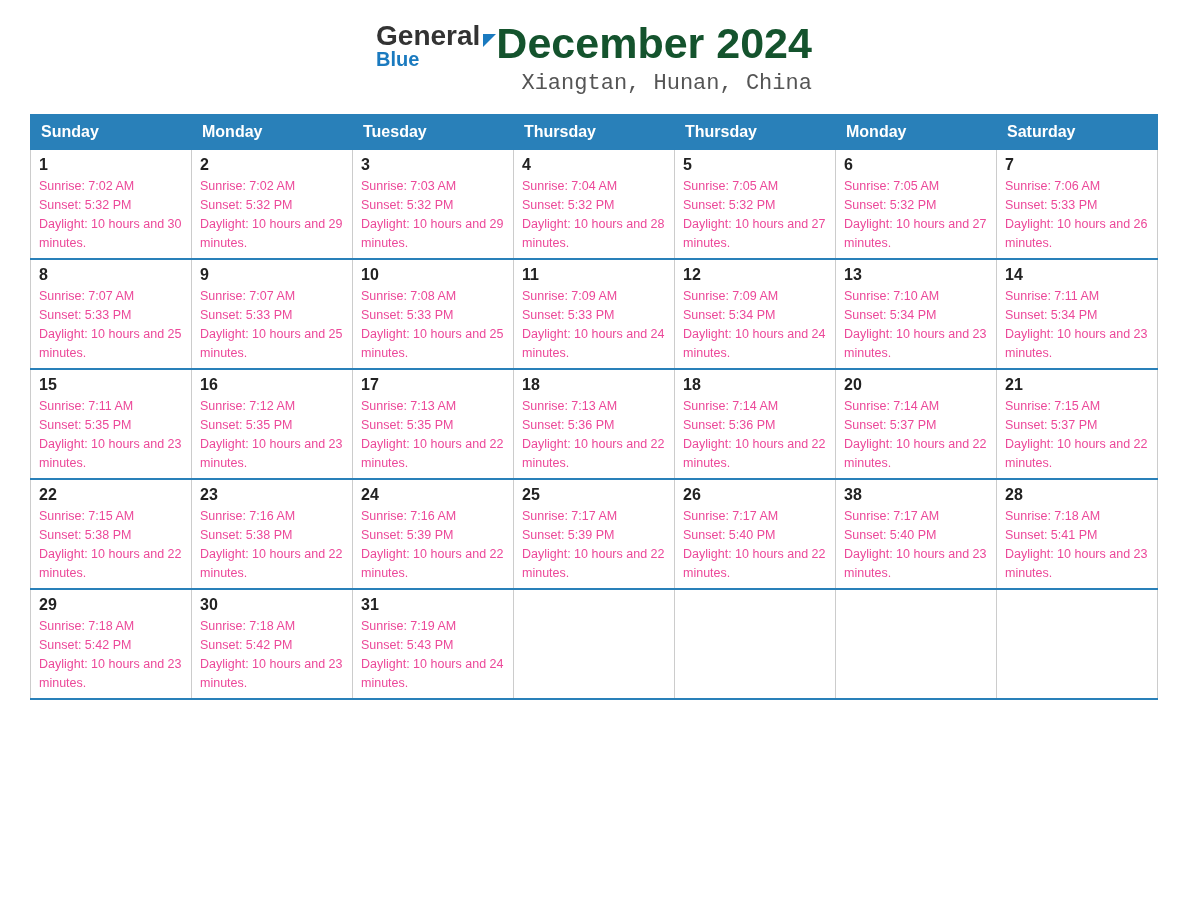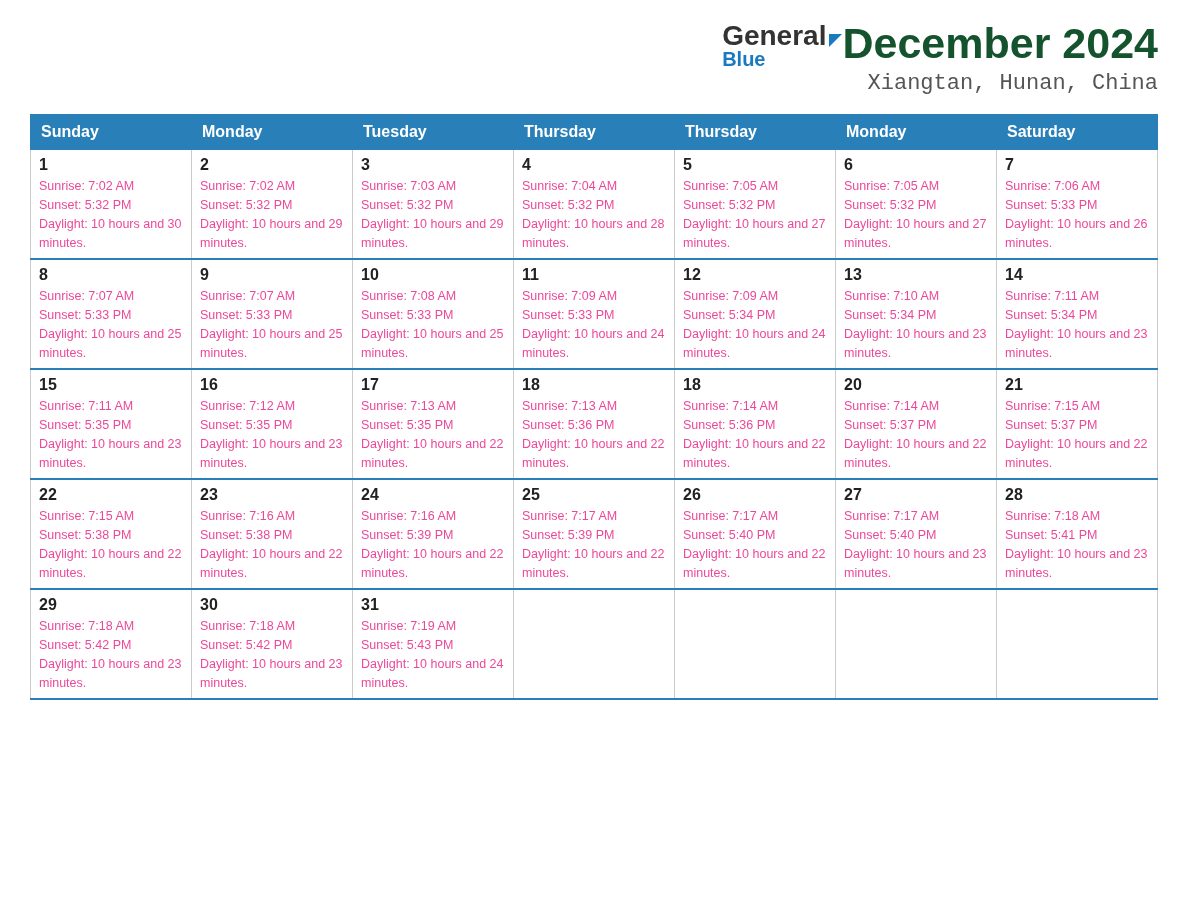--- a/index.html
+++ b/index.html
@@ -5,21 +5,21 @@
     * { box-sizing: border-box; margin: 0; padding: 0; }
     body {
       font-family: Arial, sans-serif;
       background: #fff;
       padding: 20px 30px;
       width: 1188px;
       min-height: 918px;
     }
     .header {
       display: flex;
-      justify-content: flex-end;
+      justify-content: center;
       align-items: flex-start;
       margin-bottom: 18px;
     }
     .logo-wrapper {
       display: flex;
       flex-direction: column;
     }
     .logo-line1 {
       display: flex;
       align-items: center;
@@ -324,21 +324,21 @@
       </td>
         <td>
         <span class="day-number">26</span>
         <div class="day-info">
           Sunrise: 7:17 AM<br>
           Sunset: 5:40 PM<br>
           Daylight: 10 hours and 22 minutes.
         </div>
       </td>
         <td>
-        <span class="day-number">27</span>
+        <span class="day-number">38</span>
         <div class="day-info">
           Sunrise: 7:17 AM<br>
           Sunset: 5:40 PM<br>
           Daylight: 10 hours and 23 minutes.
         </div>
       </td>
         <td>
         <span class="day-number">28</span>
         <div class="day-info">
           Sunrise: 7:18 AM<br>

